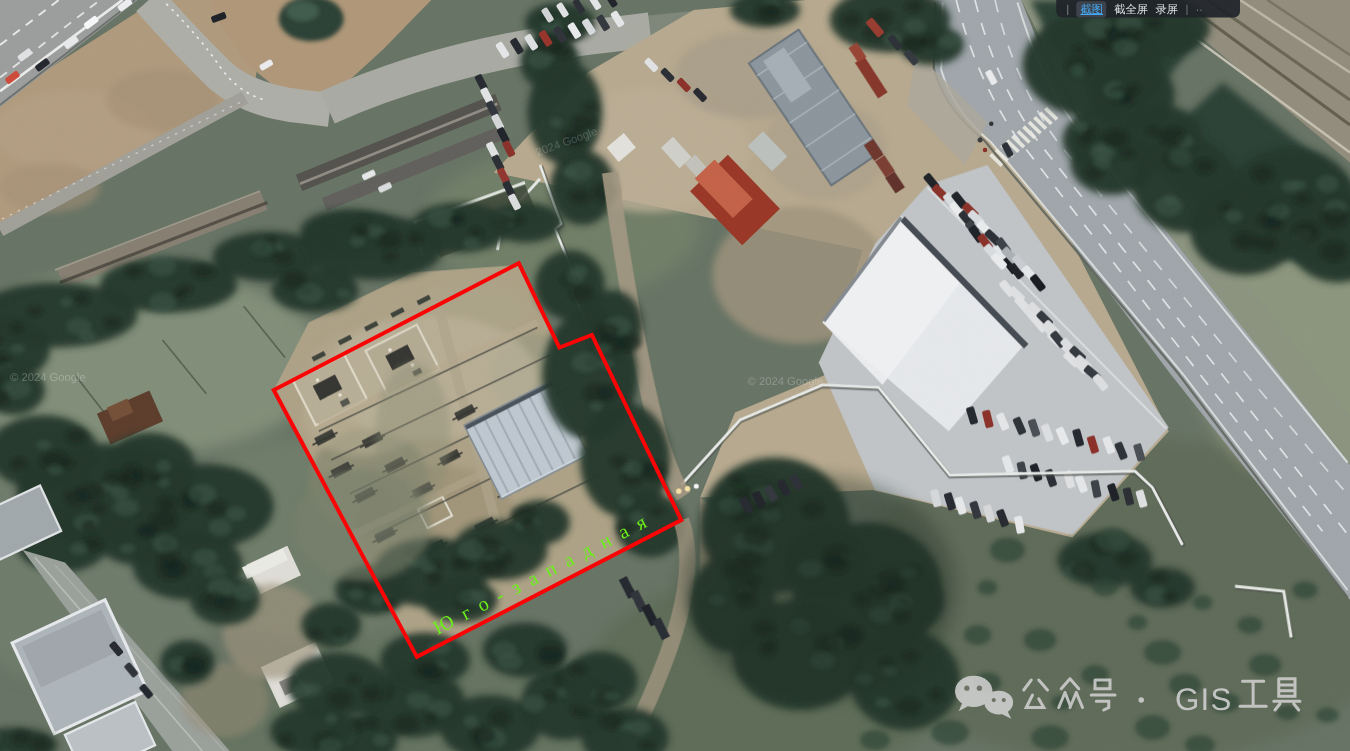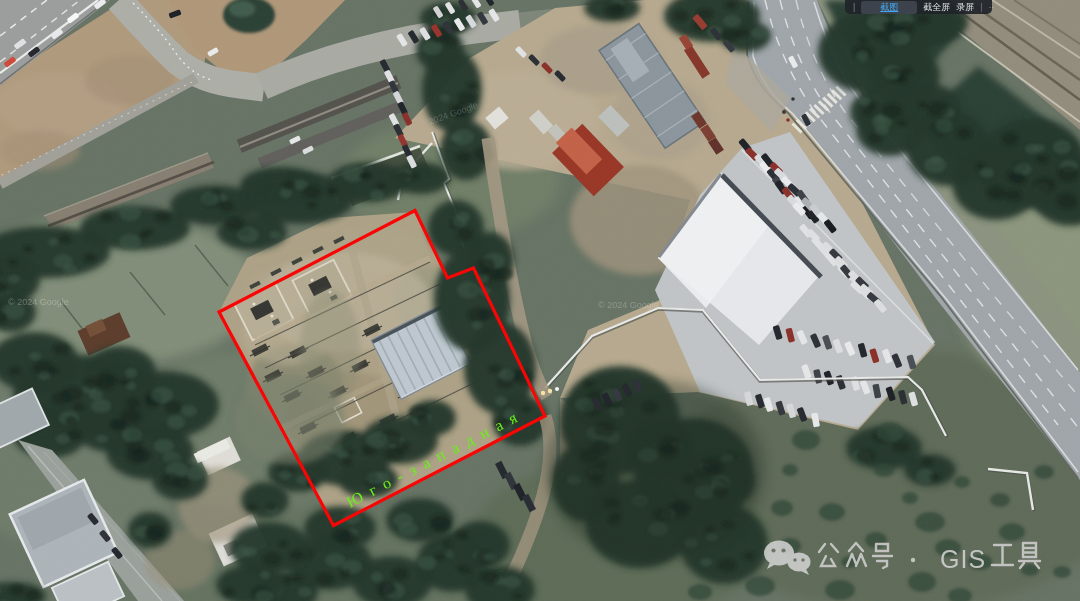--- a/index.html
+++ b/index.html
@@ -1,19 +1,19 @@
 <!DOCTYPE html>
 <html><head><meta charset="utf-8"><style>
 html,body{margin:0;padding:0;background:#222;}
 #stage{position:relative;width:1080px;height:601px;overflow:hidden;font-family:"Liberation Sans",sans-serif;background:#6d7a62;}
 #sat{position:absolute;left:0;top:0;filter:blur(0.4px);}
 #ovl{position:absolute;left:0;top:0;}
 .tb{position:absolute;left:845px;top:0;width:147px;height:14px;background:rgba(32,36,41,0.92);border-radius:0 0 5px 5px;display:flex;align-items:center;font-size:9px;color:#dfe3e6;white-space:nowrap;}
 .tb span{margin:0 3px;}
-.pill{background:rgba(62,70,78,.95);border-radius:3px;color:#45aaf5;padding:0 19px;text-decoration:underline;}
+.pill{background:rgba(62,70,78,.95);border-radius:3px;color:#45aaf5;padding:0 3px;text-decoration:underline;}
 </style></head><body>
 <div id="stage">
 <svg id="sat" width="1080" height="601" viewBox="0 0 1080 601">
 <defs>
 <filter id="b2" x="-40%" y="-40%" width="180%" height="180%">
           <feGaussianBlur stdDeviation="1.6"></feGaussianBlur>
         </filter>
 <filter id="b3" x="-40%" y="-40%" width="180%" height="180%">
           <feGaussianBlur stdDeviation="3"></feGaussianBlur>
         </filter>

